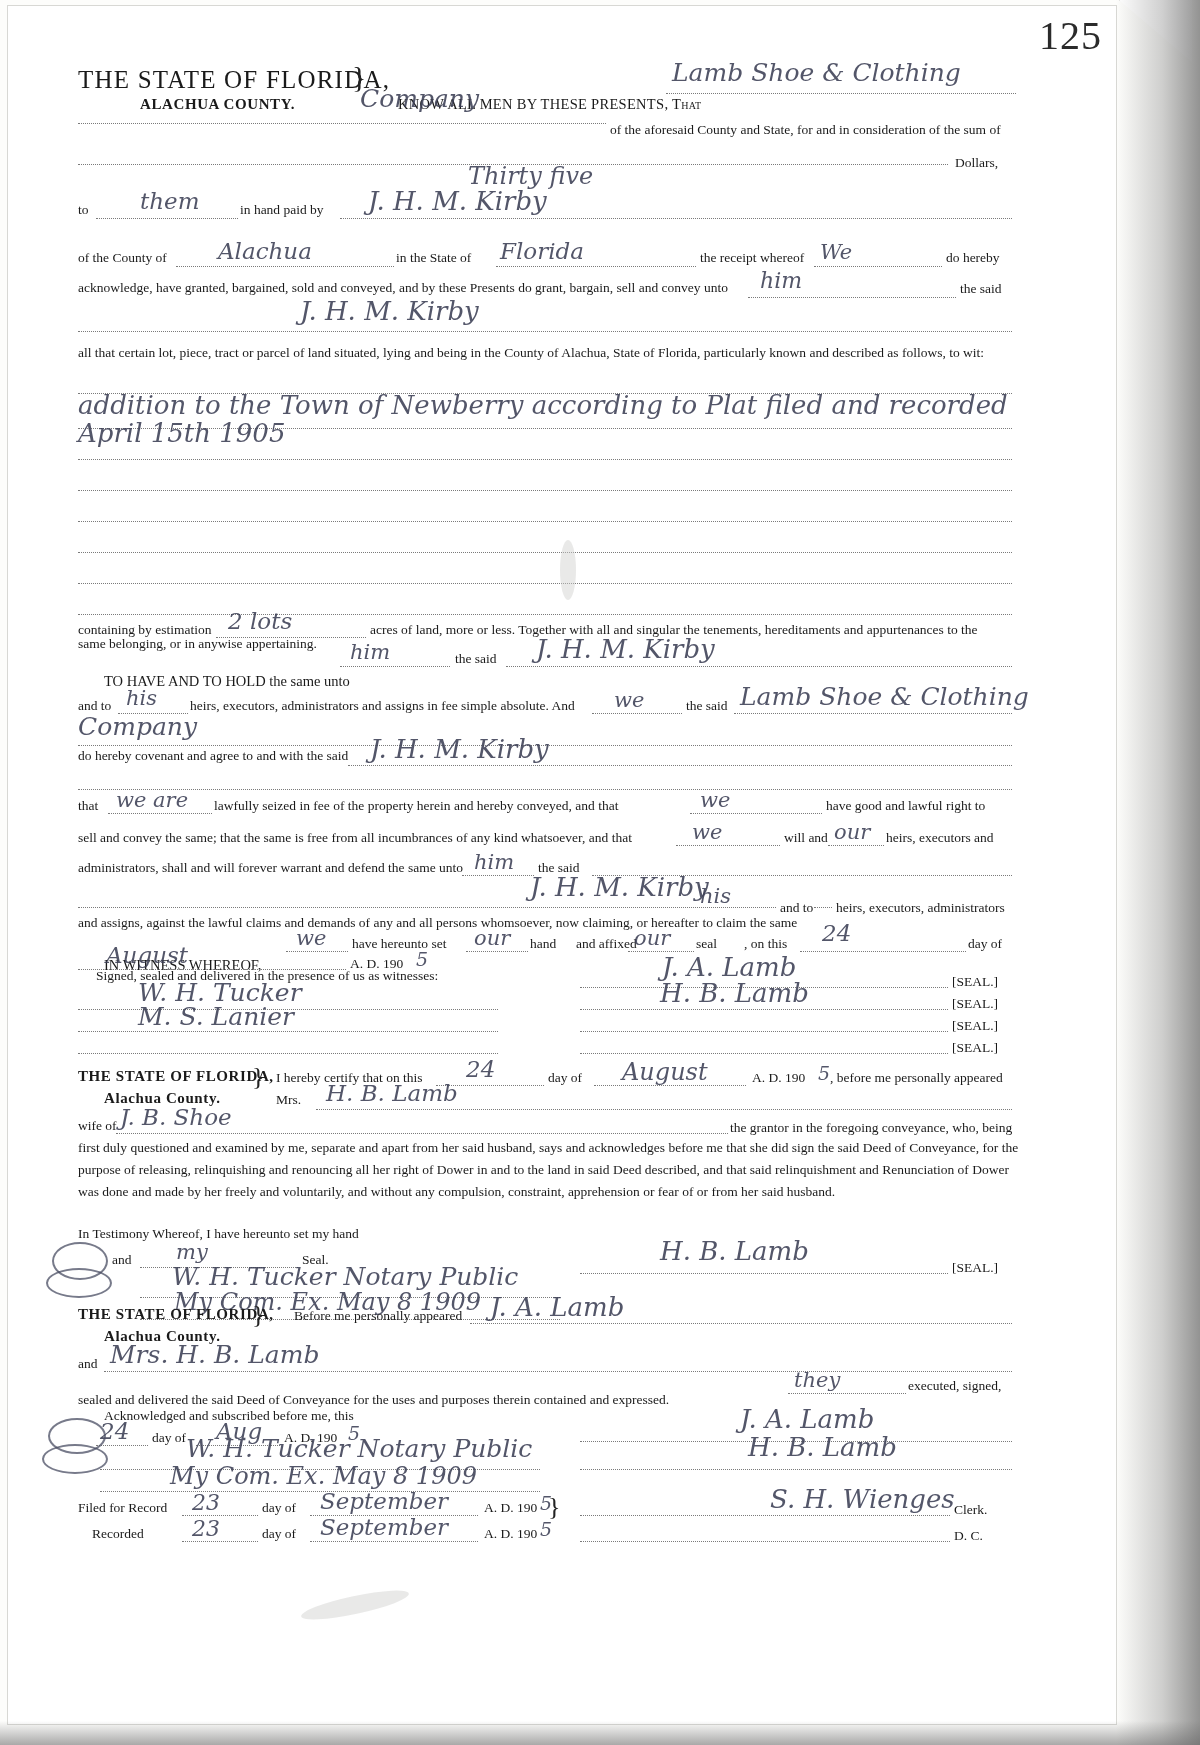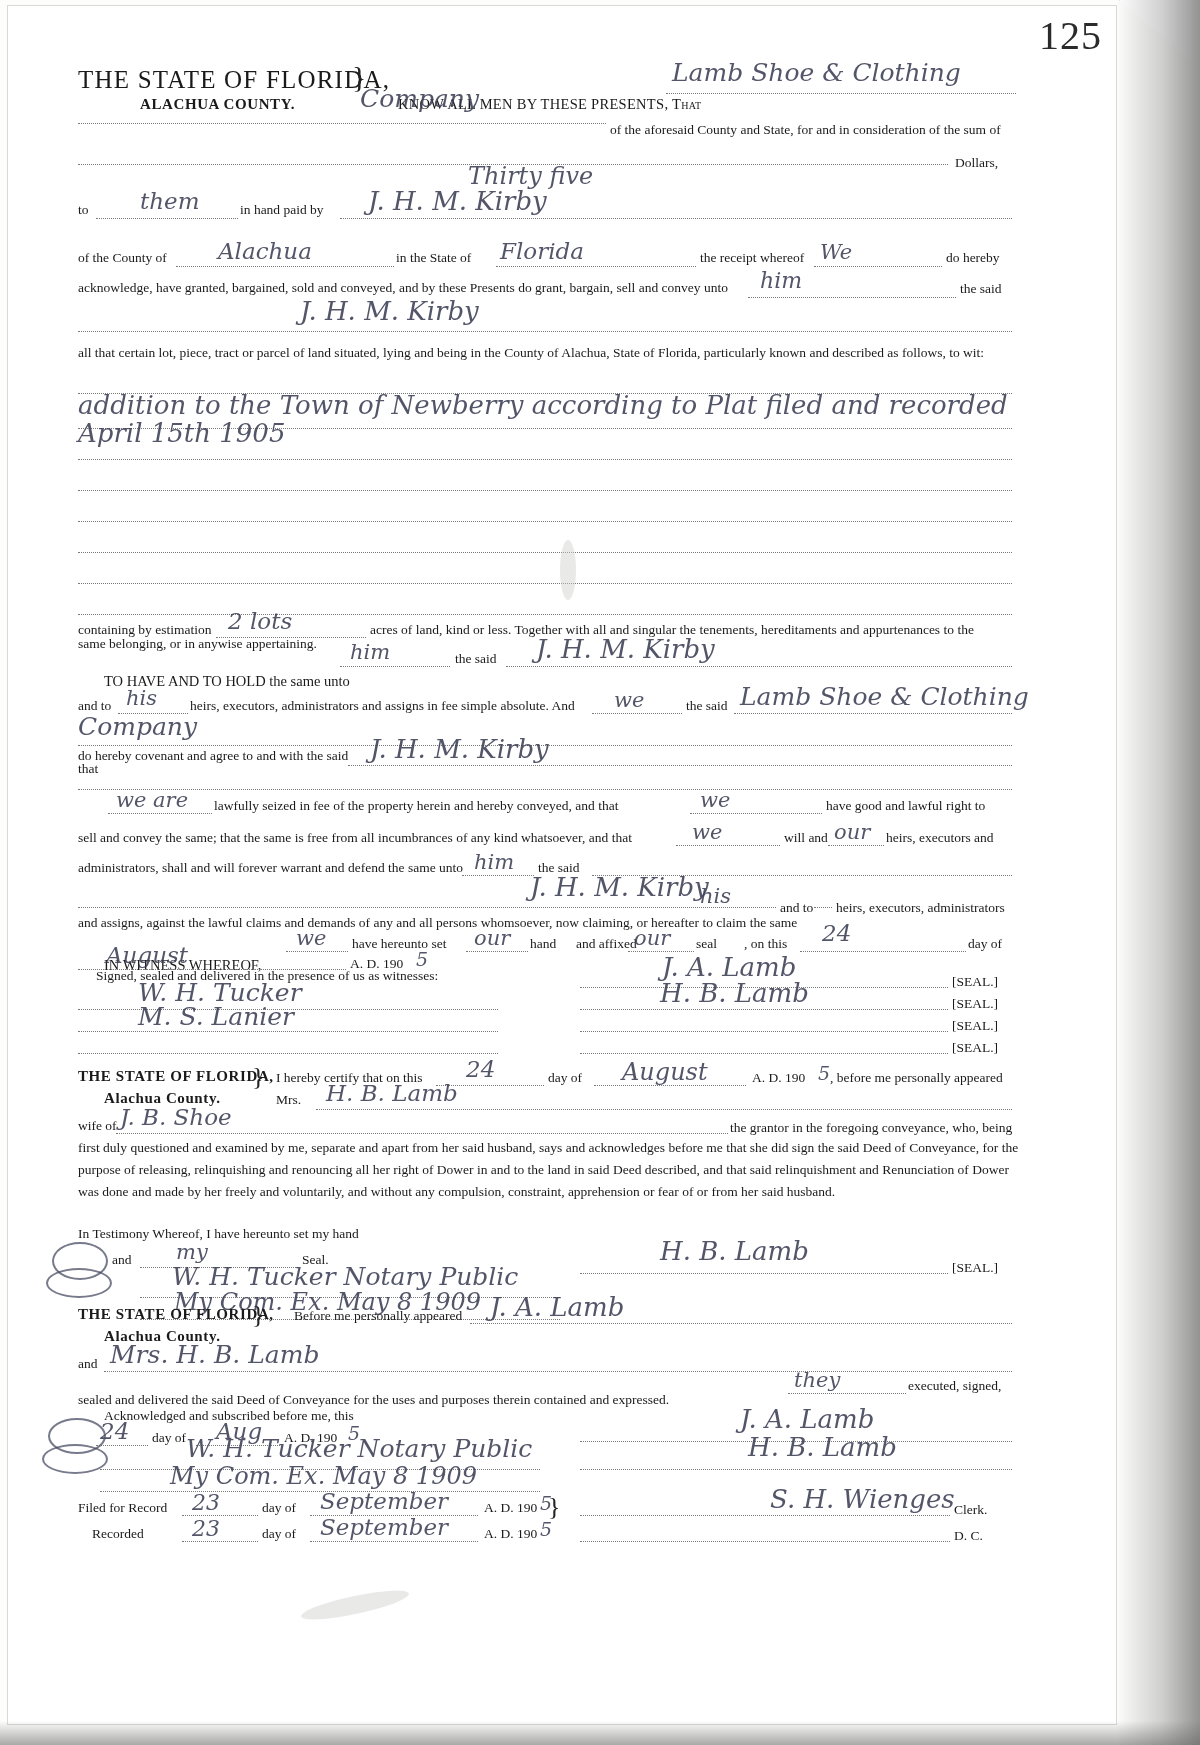--- a/index.html
+++ b/index.html
@@ -136,21 +136,21 @@
   <div class="rule" style="left:78px;top:458px;width:934px;"></div>
   <div class="rule" style="left:78px;top:489px;width:934px;"></div>
   <div class="rule" style="left:78px;top:520px;width:934px;"></div>
   <div class="rule" style="left:78px;top:551px;width:934px;"></div>
   <div class="rule" style="left:78px;top:582px;width:934px;"></div>
   <div class="rule" style="left:78px;top:613px;width:934px;"></div>
 
   <div class="pt sz10" style="left:78px;top:622px;">containing by estimation</div>
   <div class="hw" style="left:228px;top:608px;font-size:23px;">2 lots</div>
   <div class="rule" style="left:216px;top:636px;width:150px;"></div>
-  <div class="pt sz10" style="left:370px;top:622px;">acres of land, kind or less.  Together with all and singular the tenements, hereditaments and appurtenances to the</div>
+  <div class="pt sz10" style="left:370px;top:622px;">acres of land, more or less.  Together with all and singular the tenements, hereditaments and appurtenances to the</div>
   <div class="pt sz10" style="left:78px;top:636px;">same belonging, or in anywise appertaining.</div>
 
   <div class="pt sz11" style="left:104px;top:650px;">TO HAVE AND TO HOLD the same unto</div>
   <div class="hw" style="left:350px;top:640px;font-size:21px;">him</div>
   <div class="rule" style="left:340px;top:665px;width:110px;"></div>
   <div class="pt sz10" style="left:455px;top:651px;">the said</div>
   <div class="hw" style="left:536px;top:634px;font-size:26px;">J. H. M. Kirby</div>
   <div class="rule" style="left:506px;top:665px;width:506px;"></div>
 
   <div class="pt sz10" style="left:78px;top:698px;">and to</div>
@@ -165,21 +165,21 @@
 
   <div class="hw" style="left:78px;top:712px;font-size:25px;">Company</div>
   <div class="rule" style="left:78px;top:744px;width:934px;"></div>
 
   <div class="pt sz10" style="left:78px;top:748px;">do hereby covenant and agree to and with the said</div>
   <div class="hw" style="left:370px;top:734px;font-size:26px;">J. H. M. Kirby</div>
   <div class="rule" style="left:348px;top:764px;width:664px;"></div>
 
   <div class="rule" style="left:78px;top:788px;width:934px;"></div>
 
-  <div class="pt sz10" style="left:78px;top:761px;">that</div>
+  <div class="pt sz10" style="left:78px;top:798px;">that</div>
   <div class="hw" style="left:116px;top:788px;font-size:21px;">we are</div>
   <div class="rule" style="left:108px;top:812px;width:104px;"></div>
   <div class="pt sz10" style="left:214px;top:798px;">lawfully seized in fee of the property herein and hereby conveyed, and that</div>
   <div class="hw" style="left:700px;top:788px;font-size:21px;">we</div>
   <div class="rule" style="left:690px;top:812px;width:132px;"></div>
   <div class="pt sz10" style="left:826px;top:798px;">have good and lawful right to</div>
 
   <div class="pt sz10" style="left:78px;top:830px;">sell and convey the same; that the same is free from all incumbrances of any kind whatsoever, and that</div>
   <div class="hw" style="left:692px;top:820px;font-size:21px;">we</div>
   <div class="rule" style="left:676px;top:844px;width:104px;"></div>

